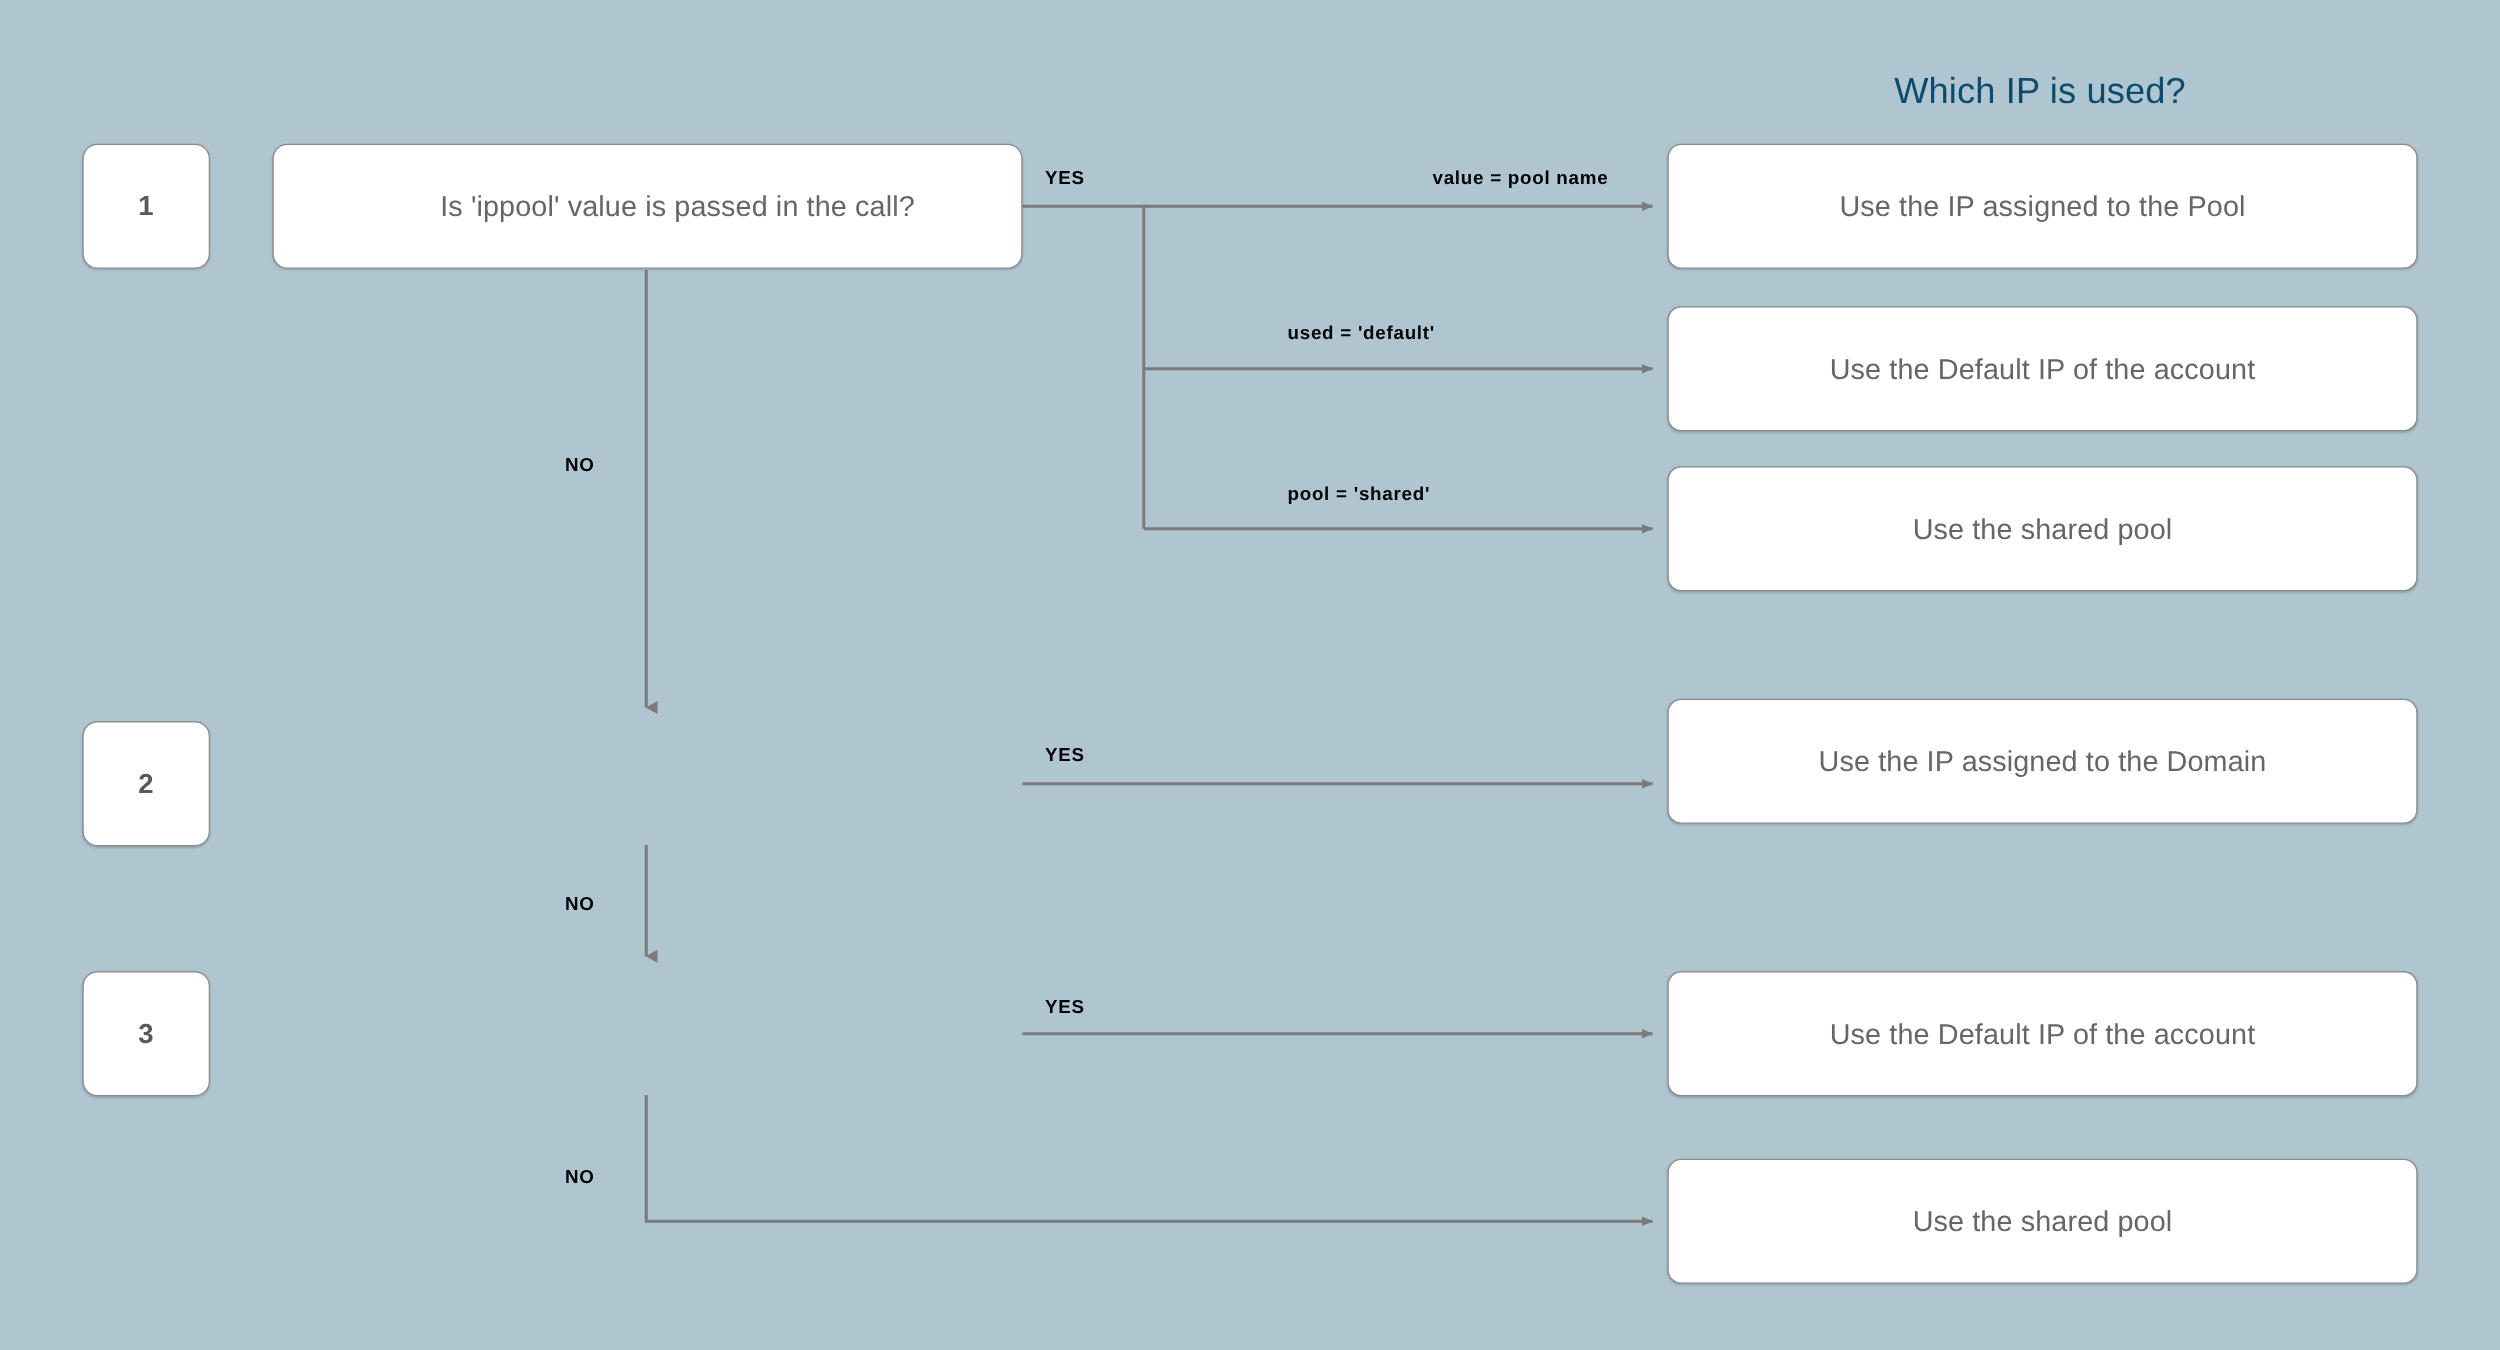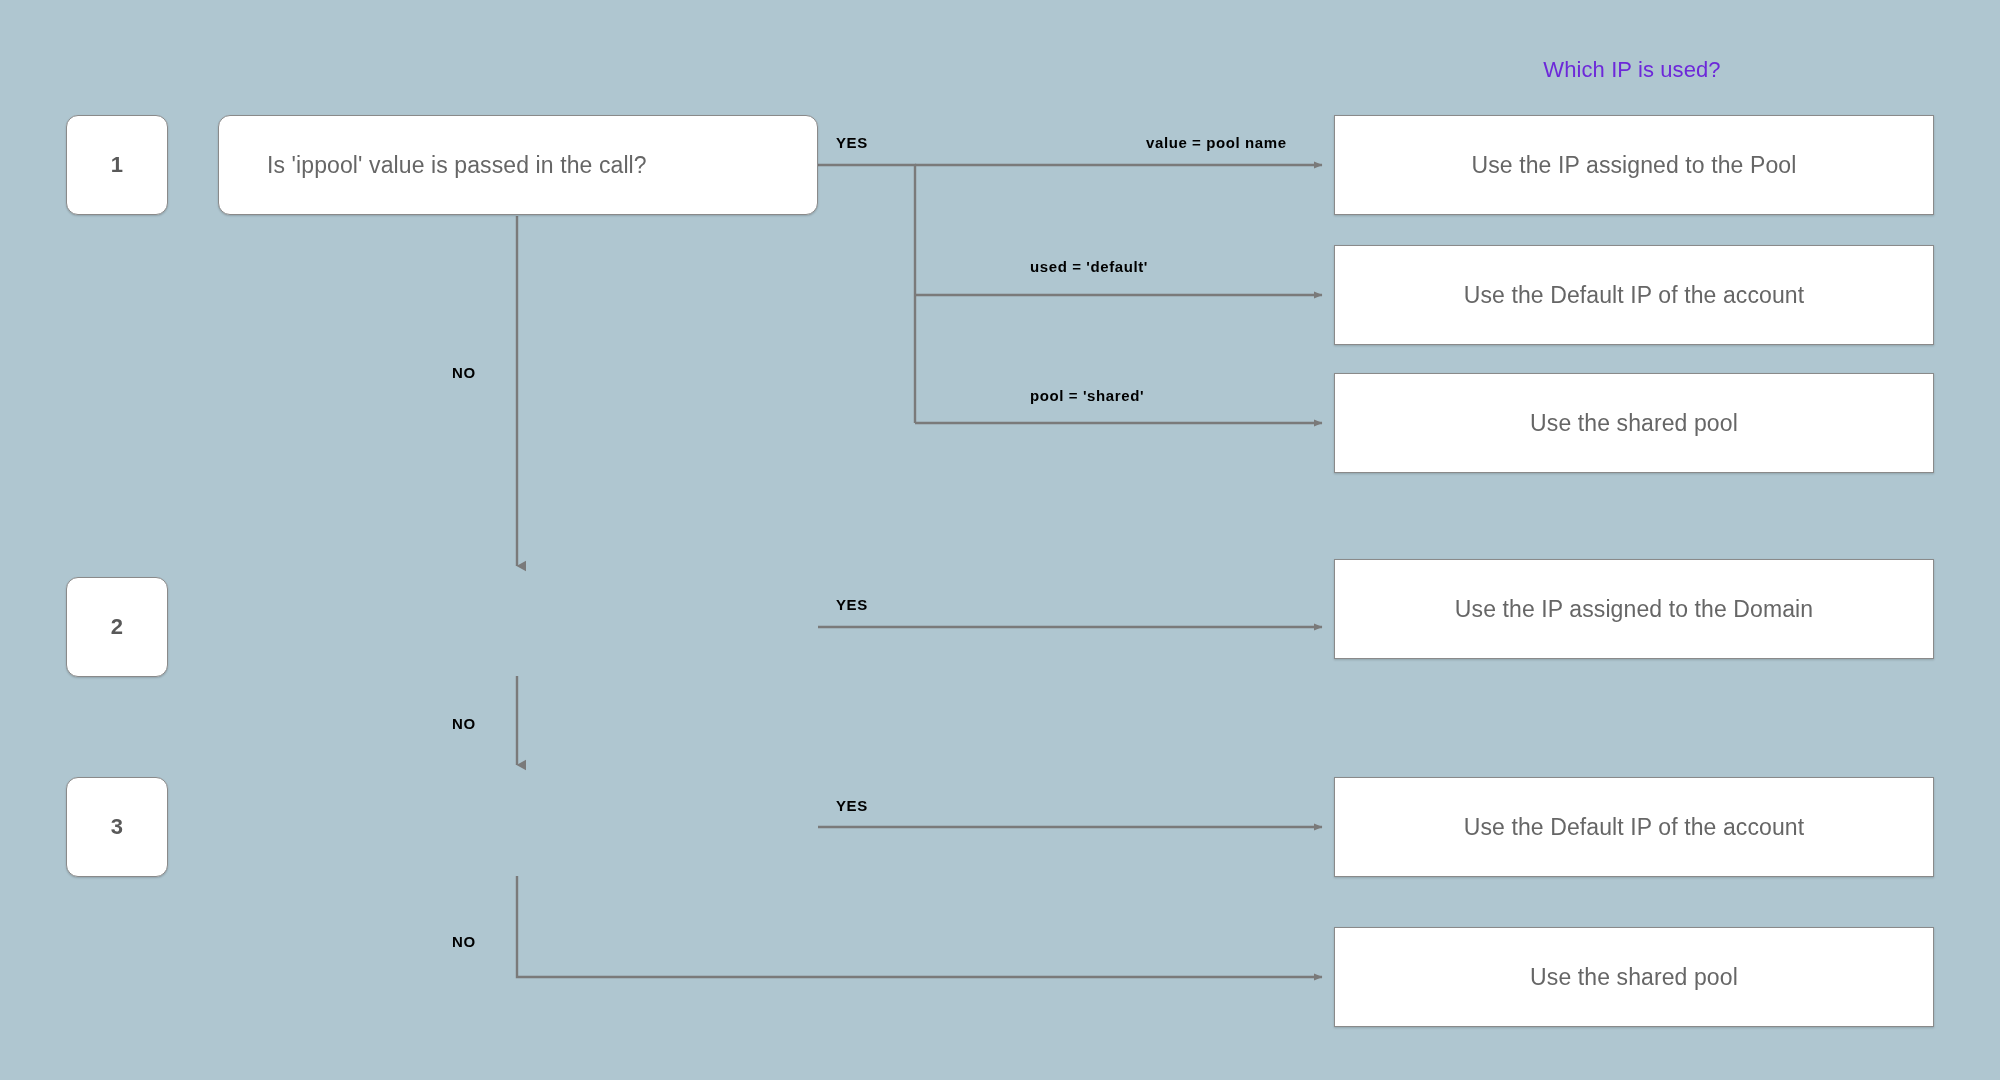--- a/index.html
+++ b/index.html
@@ -40,51 +40,51 @@
   .num-node span {
     font-size: 22px;
     font-weight: bold;
     color: #595959;
     letter-spacing: 0.5px;
   }
   .decision-node {
     width: 600px;
     height: 100px;
     border-radius: 12px;
-    justify-content: flex-start;
+    justify-content: center;
     padding-left: 48px;
   }
   .decision-node span {
     font-size: 23px;
     color: #666666;
     letter-spacing: 0.1px;
   }
   .result-node {
     width: 600px;
     height: 100px;
-    border-radius: 0;
+    border-radius: 11px;
     justify-content: center;
   }
   .result-node span {
     font-size: 23px;
     color: #666666;
     letter-spacing: 0.1px;
   }
   .edge-label {
     position: absolute;
     font-size: 15px;
     font-weight: bold;
     color: #000000;
     letter-spacing: 0.6px;
     white-space: nowrap;
   }
   .title {
     position: absolute;
-    font-size: 22px;
-    color: #6d28d9;
+    font-size: 29px;
+    color: #0c4a6e;
     white-space: nowrap;
     letter-spacing: 0.1px;
   }
 </style>
 </head>
 <body>
 
 <div id="canvas">
 
   <svg id="edges" viewBox="0 0 2000 1080">

